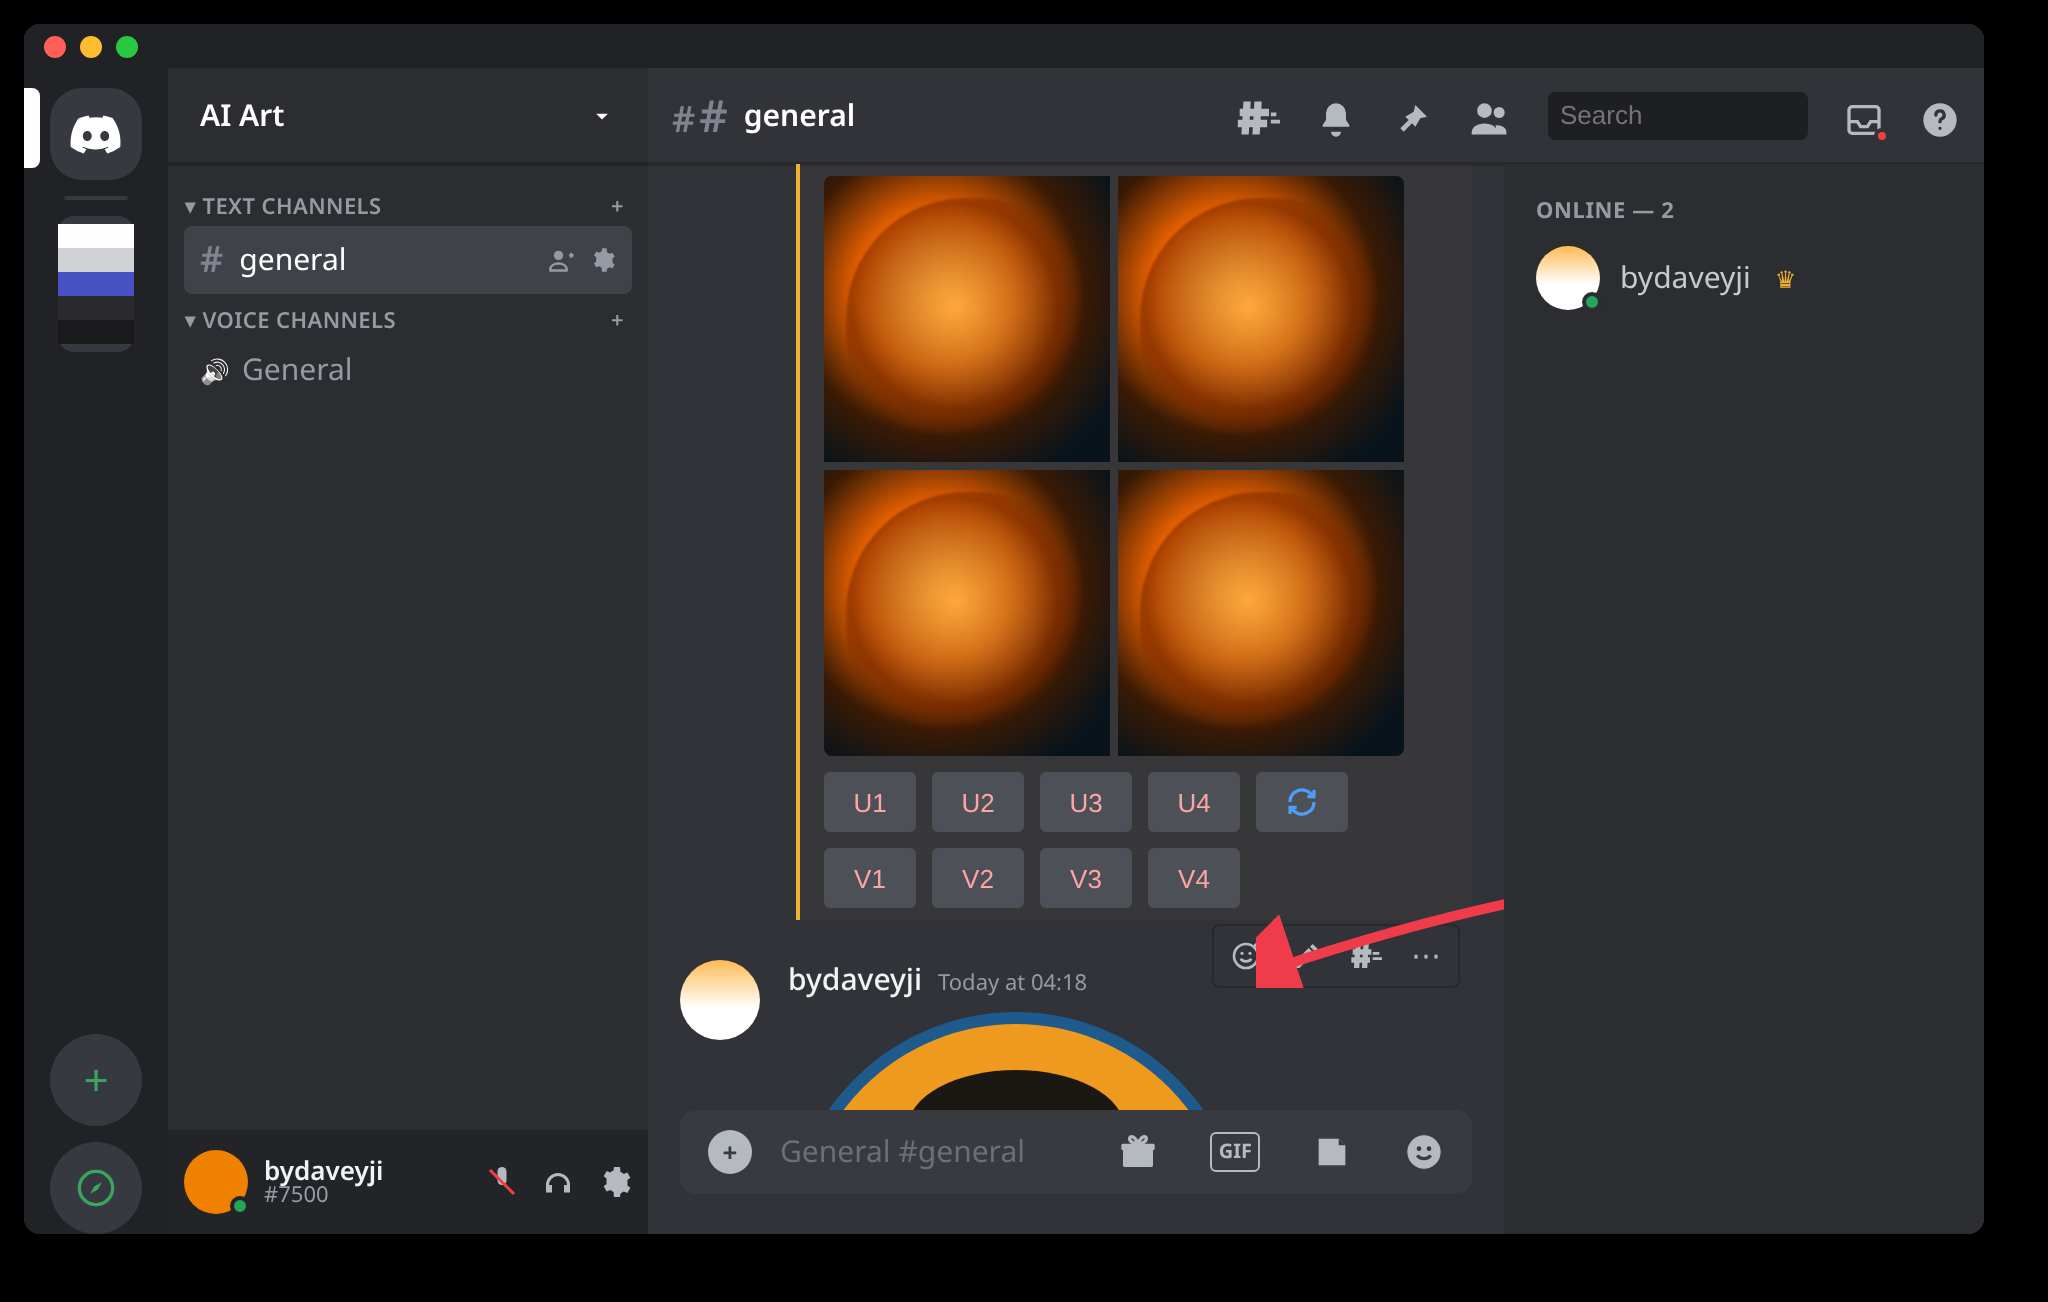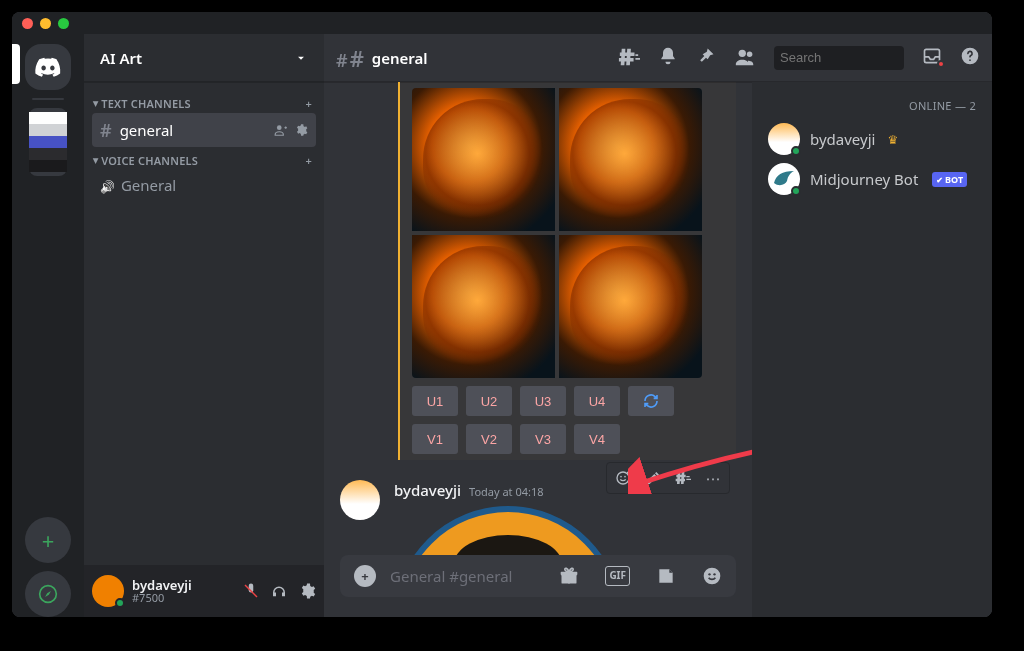--- a/index.html
+++ b/index.html
@@ -43,21 +43,21 @@
 .user-meta { line-height: 1.1; flex:1; }
 .user-name { color:#f2f3f5; font-size:13px; font-weight:600; }
 .user-tag { color:#949ba4; font-size:11px; }
 .panel-icons { display:flex; gap:10px; color:#b5bac1; }
 .panel-icons span { cursor:pointer; }
 
 
 .main { flex:1; display:flex; flex-direction:column; background:#313338; min-width:0; }
 .topbar { height:48px; border-bottom:1px solid rgba(0,0,0,.2); display:flex; align-items:center; padding:0 12px; gap:8px; box-shadow: 0 1px 0 rgba(4,4,5,.2); }
 .topbar .ch-name { color:#fff; font-weight:600; font-size:15px; }
-.topbar .tb-icons { margin-left:auto; display:flex; align-items:flex-start; gap:18px; color:#b5bac1; font-size:18px; }
+.topbar .tb-icons { margin-left:auto; display:flex; align-items:flex-end; gap:18px; color:#b5bac1; font-size:18px; }
 .searchbox { background:#1e1f22; border-radius:4px; height:24px; width:130px; display:flex; align-items:center; padding:0 6px; gap:6px; color:#949ba4; font-size:13px; }
 .searchbox input { background:transparent; border:0; outline:0; color:#dcddde; flex:1; font-size:13px; }
 .icon-btn { cursor:pointer; }
 
 .content-row { flex:1; display:flex; min-height:0; }
 .chat { flex:1; display:flex; flex-direction:column; min-width:0; }
 .messages { flex:1; overflow:hidden; position:relative; padding: 0 16px 16px 16px; }
 
 
 .mj-wrap { position:relative; margin-left:58px; padding-left:14px; padding-top:6px; padding-bottom:6px; background: rgba(255,200,80,.03); }
@@ -90,21 +90,21 @@
 
 .input-row { padding: 0 16px 20px 16px; }
 .chat-input { background:#383a40; border-radius:8px; height:42px; display:flex; align-items:center; padding:0 14px; gap:14px; }
 .plus-circle { width:22px; height:22px; border-radius:50%; background:#b5bac1; color:#383a40; display:flex; align-items:center; justify-content:center; font-weight:700; cursor:pointer; }
 .chat-input .ph { color:#6d6f78; flex:1; font-size:15px; }
 .input-icons { display:flex; gap:26px; color:#b5bac1; font-size:18px; }
 .gif-box { font-size:10px; font-weight:700; border:1.5px solid #b5bac1; border-radius:3px; padding:1px 3px; cursor:pointer; }
 
 
 .members { width:240px; background:#2b2d31; padding:16px 8px; }
-.mem-head { color:#949ba4; font-size:11px; font-weight:400; padding:0 8px 6px; letter-spacing:.3px;text-align:right; }
+.mem-head { color:#949ba4; font-size:11px; font-weight:700; padding:0 8px 6px; letter-spacing:.3px; }
 .member { display:flex; align-items:center; gap:10px; padding:4px 8px; border-radius:4px; cursor:pointer; }
 .mem-av { width:32px; height:32px; border-radius:50%; position:relative; }
 .mem-name { color:#c7c9cc; font-size:15px; }
 .crown { color:#f0b132; font-size:12px; margin-left:2px; }
 .bot-badge { background:#5865f2; color:#fff; font-size:9px; font-weight:700; border-radius:3px; padding:1px 4px; margin-left:4px; display:inline-flex; align-items:center; gap:2px; }
 .bot-badge::before { content:"✔"; font-size:8px; }
 
 svg { display:block; }
 </style>
 </head>
@@ -389,30 +389,20 @@
 
         <div class="members">
           <div class="mem-head">ONLINE — 2</div>
           <div class="member">
             <div class="mem-av" style="background:linear-gradient(180deg,#ffba55,#fff 60%)">
                   <div class="status-dot" style="border-color:#2b2d31"></div>
                 </div>
             <span class="mem-name">bydaveyji</span>
             <span class="crown">♛</span>
           </div>
-          <div class="member">
-            <div class="mem-av" style="background:#fff">
-                  <svg width="32" height="32" viewBox="0 0 32 32">
-                    <path d="M6 20c2-8 8-12 20-12-4 2-6 5-7 10-2 4-8 6-13 2z" fill="#2f7a8a"></path>
-                  </svg>
-                  <div class="status-dot" style="border-color:#2b2d31"></div>
-                </div>
-            <span class="mem-name">Midjourney Bot</span>
-            <span class="bot-badge">BOT</span>
-          </div>
         </div>
 
       </div>
     </div>
 
   </div>
 </div>
 </div>
 
 </body></html>

